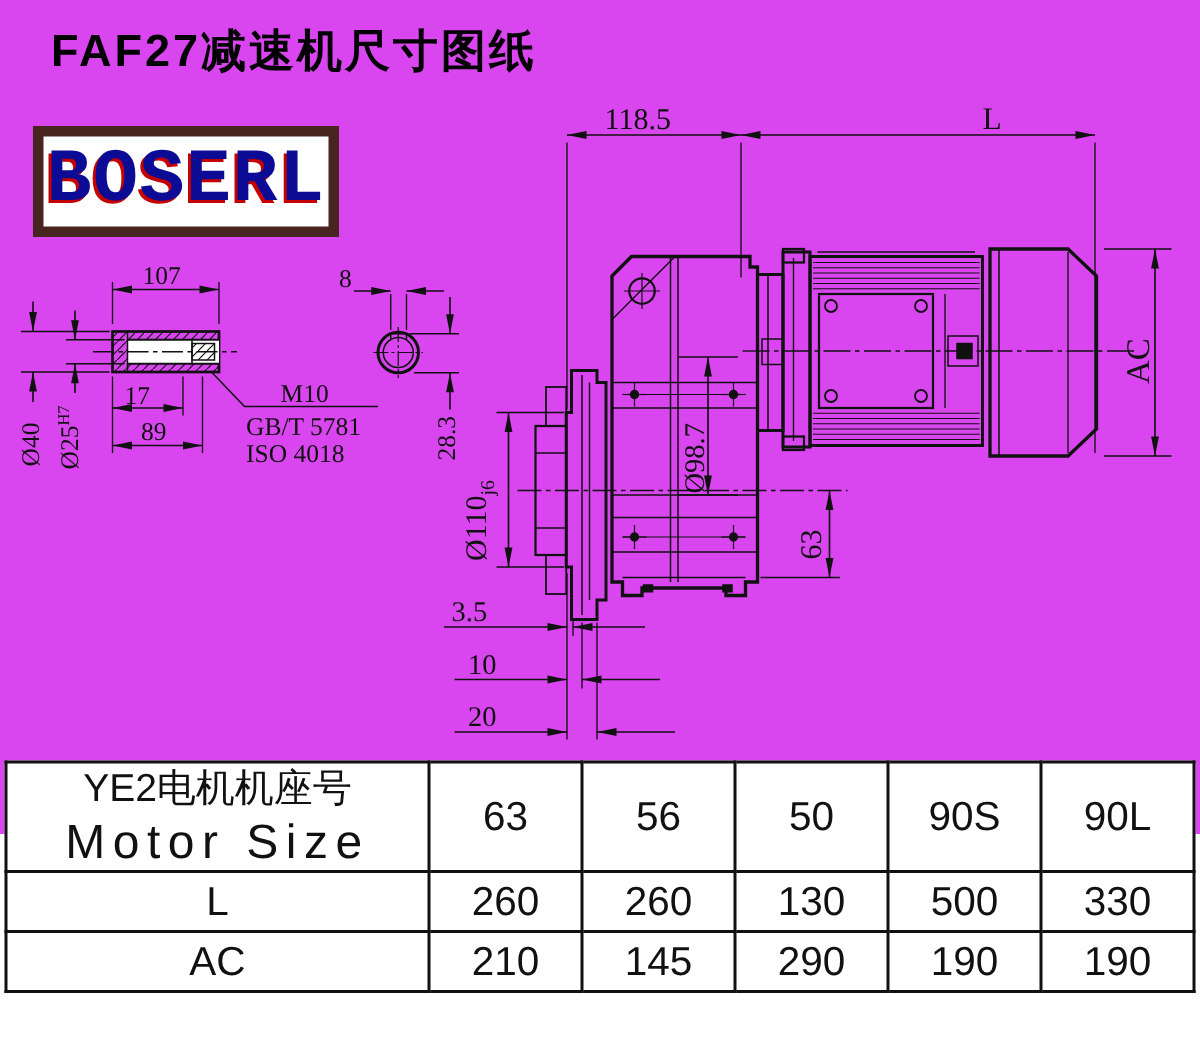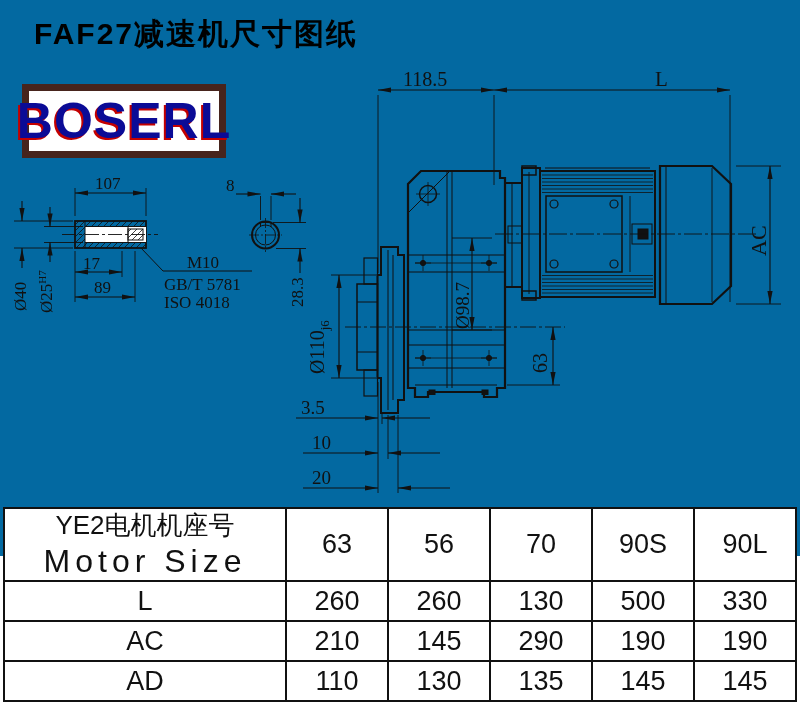--- a/index.html
+++ b/index.html
@@ -1,22 +1,22 @@
 <!DOCTYPE html>
 <html><head>
 <meta charset="utf-8">
 <style>
   html,body{margin:0;padding:0;background:#fff;width:800px;height:708px;overflow:hidden;
     font-family:"Liberation Sans",sans-serif;}
-  .stage{position:relative;width:800px;height:556px;background:#0369a1;}
+  .stage{position:relative;width:800px;height:556px;background:#d946ef;}
   .page-title{position:absolute;left:34px;top:14px;font-size:30px;font-weight:bold;
     color:#000;letter-spacing:2px;white-space:nowrap;}
   .logo-box{position:absolute;left:22px;top:84px;width:190px;height:60px;
     border:7px solid #47241d;background:#fff;display:flex;align-items:center;justify-content:center;}
-  .logo-text{font-family:Liberation Sans, sans-serif;font-size:50px;font-weight:bold;
+  .logo-text{font-family:Liberation Mono, monospace;font-size:50px;font-weight:bold;
     color:#0b0b96;letter-spacing:1px;line-height:1;text-shadow:-2px 2px 0 #c40000;}
   svg{position:absolute;left:0;top:0;}
   svg text{font-family:"Liberation Serif",serif;fill:#111;}
   .dim-table{position:absolute;left:3px;top:507px;width:794px;border-collapse:collapse;
     table-layout:fixed;background:#fff;}
   .dim-table td{border:2.5px solid #111;text-align:center;vertical-align:middle;
     font-size:27px;color:#111;padding:0;}
   .dim-table .c0{width:280px;}
   .hdr-cn{font-size:26px;line-height:1.25;}
   .hdr-en{font-size:32px;letter-spacing:5px;line-height:1.2;}
@@ -253,44 +253,36 @@
 
   <table class="dim-table">
     <tbody>
         <tr class="hd-h">
       <td class="c0">
         <div class="hdr-cn">YE2电机机座号</div>
         <div class="hdr-en">Motor Size</div>
       </td>
       <td>63</td>
       <td>56</td>
-      <td>70</td>
+      <td>50</td>
       <td>90S</td>
       <td>90L</td>
     </tr>
     <tr class="row-h">
       <td class="c0">L</td>
       <td>260</td>
       <td>260</td>
       <td>130</td>
       <td>500</td>
       <td>330</td>
     </tr>
     <tr class="row-h">
       <td class="c0">AC</td>
       <td>210</td>
       <td>145</td>
       <td>290</td>
       <td>190</td>
       <td>190</td>
     </tr>
-    <tr class="row-h">
-      <td class="c0">AD</td>
-      <td>110</td>
-      <td>130</td>
-      <td>135</td>
-      <td>145</td>
-      <td>145</td>
-    </tr>
   </tbody>
     </table>
 
 </div>
 
 </body></html>

